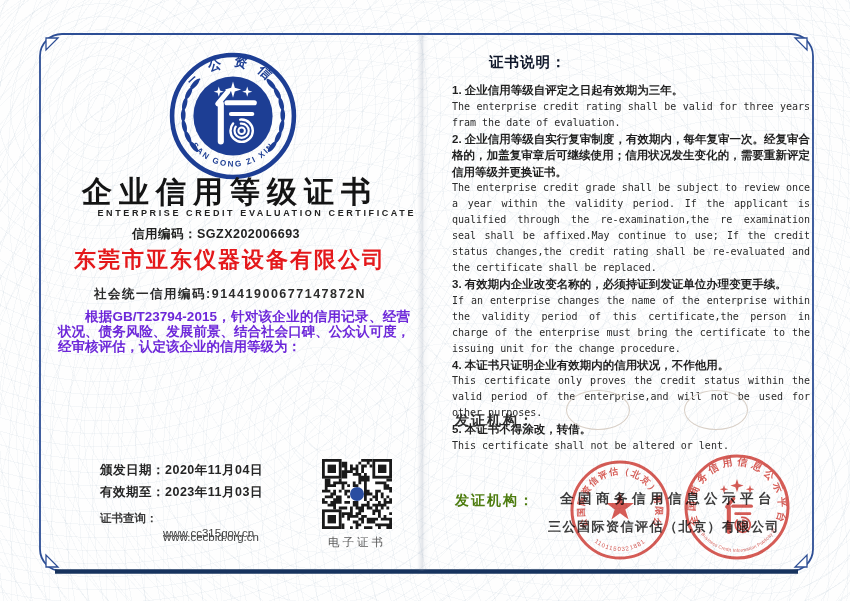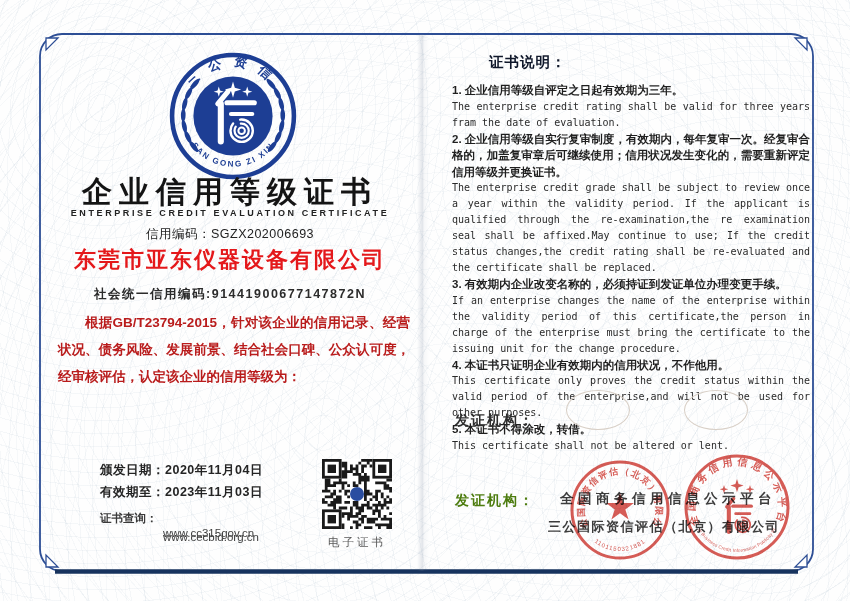--- a/index.html
+++ b/index.html
@@ -20,26 +20,26 @@
     background:linear-gradient(90deg, transparent, rgba(115,130,155,.20) 45%, rgba(115,130,155,.06) 60%, transparent); }
 
   .abs { position:absolute; }
   .ctr { text-align:center; }
 
   
   .logo { left:167px; top:50px; width:132px; height:132px; }
   .cert-title { left:44px; top:172px; width:372px; font-family:"DejaVu Serif","Liberation Serif",serif;
     font-weight:bold; font-size:30px; letter-spacing:7px; color:#141414; white-space:nowrap; }
   .cert-subtitle { left:44px; top:208px; width:372px; font-size:9px; font-weight:bold;
-    letter-spacing:2.6px; color:#222; white-space:nowrap; }
-  .credit-no { left:44px; top:226px; width:372px; font-size:12.5px; font-weight:normal; color:#222; letter-spacing:.5px; }
+    letter-spacing:2.6px; color:#222; white-space:nowrap;text-align:right; }
+  .credit-no { left:30px; top:226px; width:372px; font-size:12.5px; font-weight:bold; color:#222; letter-spacing:.5px; }
   .company { left:30px; top:245px; width:400px; font-size:22px; font-weight:bold; color:#e4181b; letter-spacing:2px; }
   .uscc { left:44px; top:286px; width:372px; font-size:12.5px; font-weight:bold; color:#2b2b2b; letter-spacing:1.5px; }
-  .statement { left:58px; top:309px; width:352px; font-size:13.5px; font-weight:600; color:#b91c1c;
-    line-height:27px; text-align:justify; text-indent:2em; }
+  .statement { left:58px; top:309px; width:352px; font-size:13.5px; font-weight:600; color:#6d28d9;
+    line-height:15px; text-align:justify; text-indent:2em; }
   .rating { left:44px; top:374px; width:372px; font-family:"DejaVu Serif","Liberation Serif",serif;
     font-weight:bold; font-size:36px; color:#d01f14; letter-spacing:2px; }
   .date-row { font-size:12.5px; font-weight:bold; color:#242424; letter-spacing:.5px; }
   .issue-date { left:100px; top:462px; }
   .valid-until { left:100px; top:484px; }
   .query-label { left:100px; top:511px; font-size:11.5px; font-weight:bold; color:#3a3a3a; }
   .query-url1 { left:163px; top:511px; font-size:11.5px; color:#3f3f3f;margin-top:16px; }
   .query-url2 { left:163px; top:531px; font-size:11.5px; color:#3f3f3f;text-align:right; }
   .qr { left:322px; top:459px; width:70px; height:70px; background:#fff; }
   .qr-caption { left:312px; top:535px; width:90px; font-size:11.5px; color:#5a5a5a; letter-spacing:3px; }

